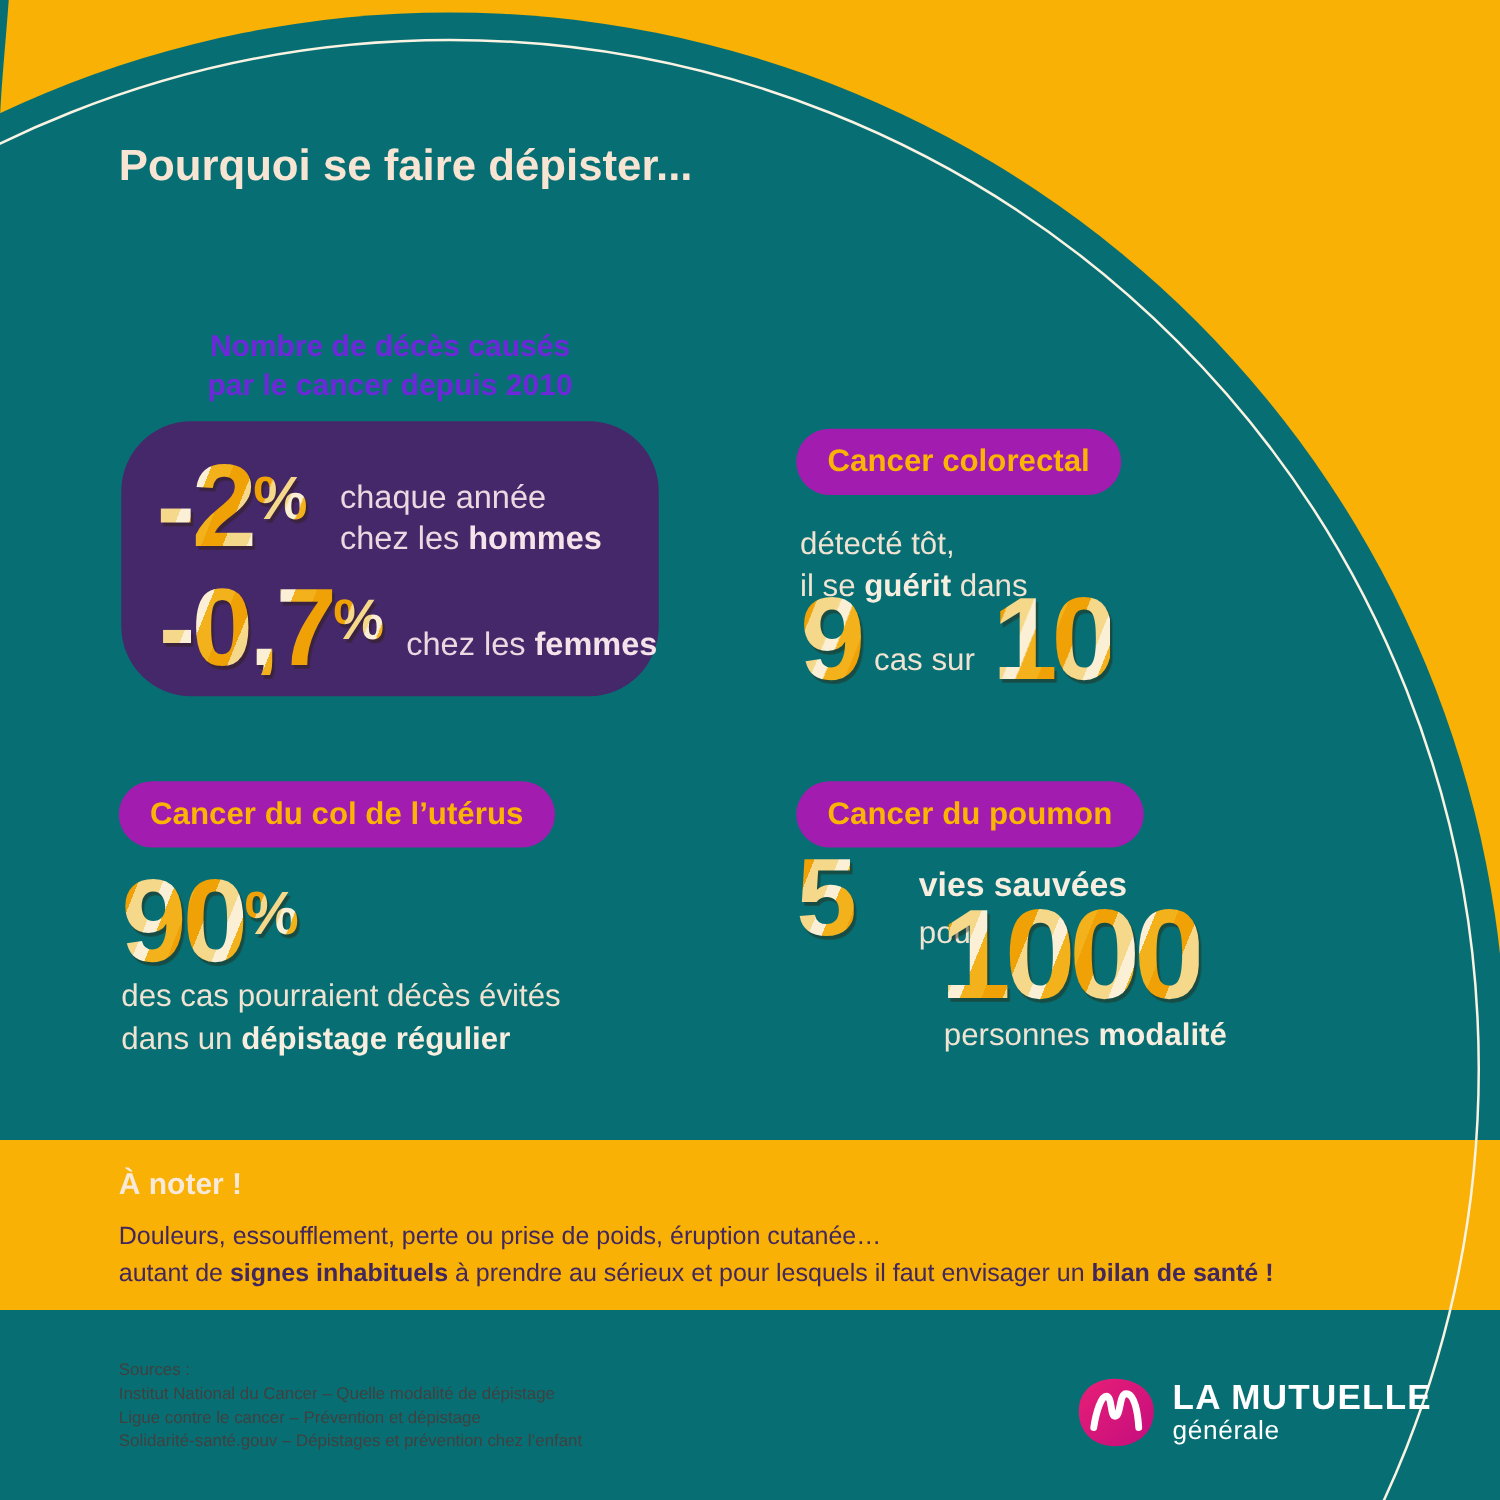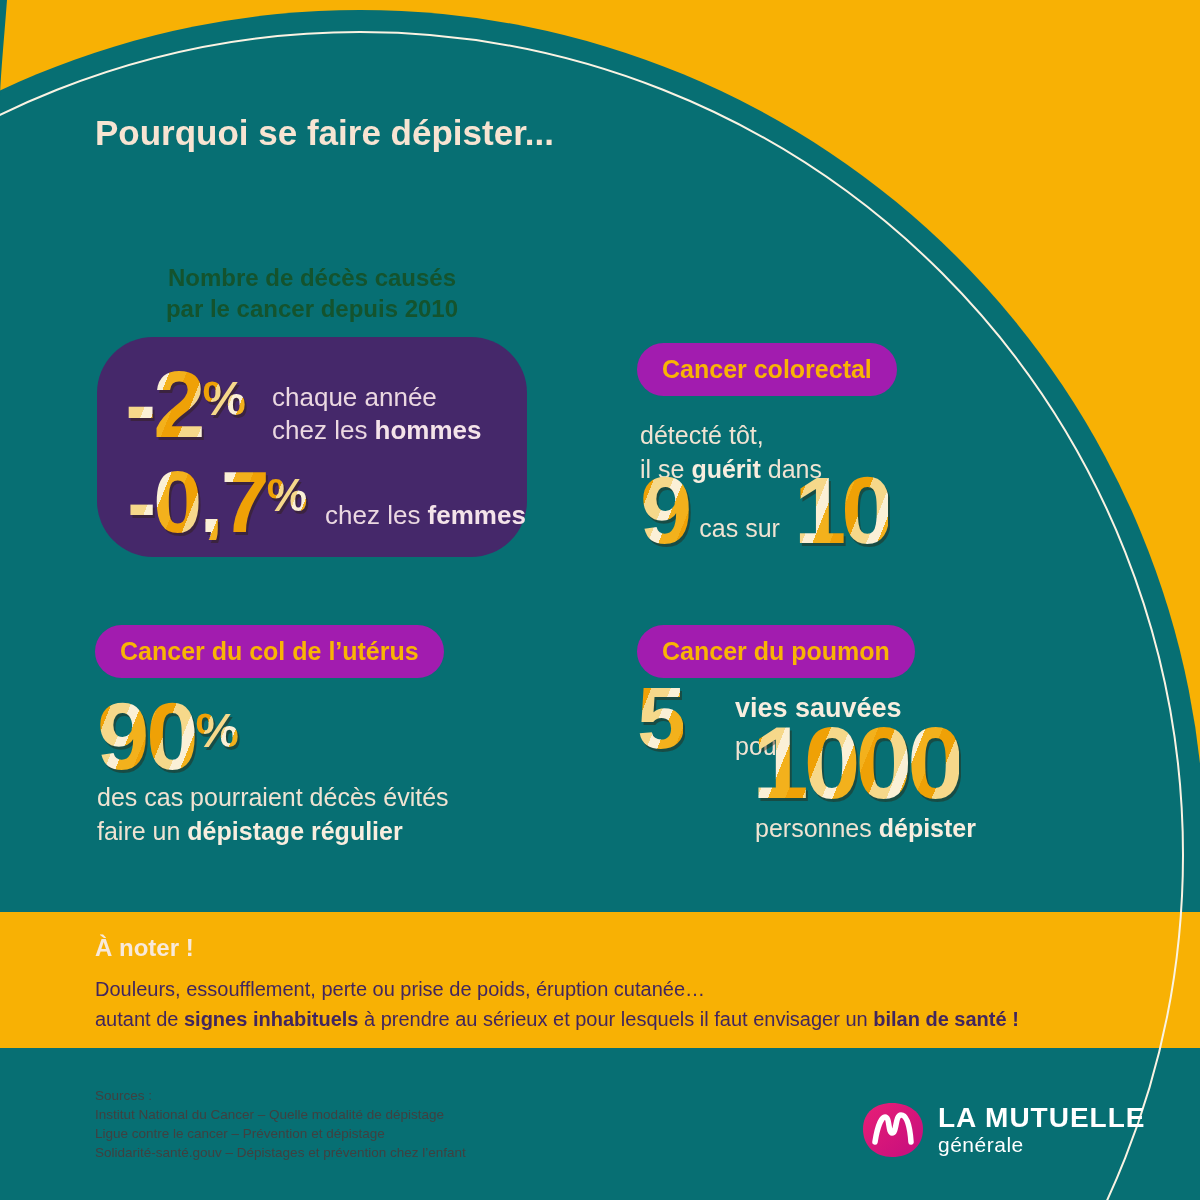--- a/index.html
+++ b/index.html
@@ -30,21 +30,21 @@
     width: 1644px; height: 1644px; border-radius: 50%;
     border: 2px solid #FAF3E3; background: transparent;
     z-index: 3; pointer-events: none;
   }
   .blk { position: absolute; z-index: 4; }
 
   
   .title { left: 95px; top: 110px; color: #F7E4D2; font-size: 35px; font-weight: 700; line-height: 45px; }
   .section-heading {
     left: 97px; top: 262px; width: 430px; text-align: center;
-    color: #14532d; font-size: 24px; font-weight: 700; line-height: 31px;
+    color: #6d28d9; font-size: 24px; font-weight: 700; line-height: 31px;
   }
   .cream { color: #F0E3D2; font-size: 25px; line-height: 34px; font-weight: 400; }
   .cream b { color: #F8EEDF; font-weight: 700; }
 
   
   .num {
     display: inline-block; font-weight: 700; line-height: 0.85; letter-spacing: -3px;
     background-image: repeating-linear-gradient(112deg,
       #EFA106 0px, #EFA106 16px,
       #F6D88A 16px, #F6D88A 34px,
@@ -146,33 +146,33 @@
       <span class="c-mid">cas sur</span>
       <span class="num c-num10">10</span>
     </div>
   </div>
 
   <div class="blk cervical">
     <span class="pill">Cancer du col de l’utérus</span>
     <div class="u-num"><span class="num">90</span><span class="num pct">%</span></div>
     <div class="cream u-lines">
       <div>des cas pourraient décès évités</div>
-      <div><span>faire un </span><b>dépistage régulier</b></div>
+      <div><span>dans un </span><b>dépistage régulier</b></div>
     </div>
   </div>
 
   <div class="blk lung">
     <span class="pill">Cancer du poumon</span>
     <div class="l-num5 num">5</div>
     <div class="l-right">
       <div class="l-bold1">vies sauvées</div>
       <div class="l-pour">pour</div>
     </div>
     <div class="l-num1000 num">1000</div>
-    <div class="cream l-post"><span>personnes </span><b>dépister</b></div>
+    <div class="cream l-post"><span>personnes </span><b>modalité</b></div>
   </div>
 
   <div class="blk note-heading">À noter !</div>
   <div class="blk note-body">
     <div>Douleurs, essoufflement, perte ou prise de poids, éruption cutanée…</div>
     <div><span>autant de </span><b>signes inhabituels</b><span> à prendre au sérieux et pour lesquels il faut envisager un </span><b>bilan de santé !</b></div>
   </div>
 
   <div class="blk sources">
     <div>Sources :</div>

